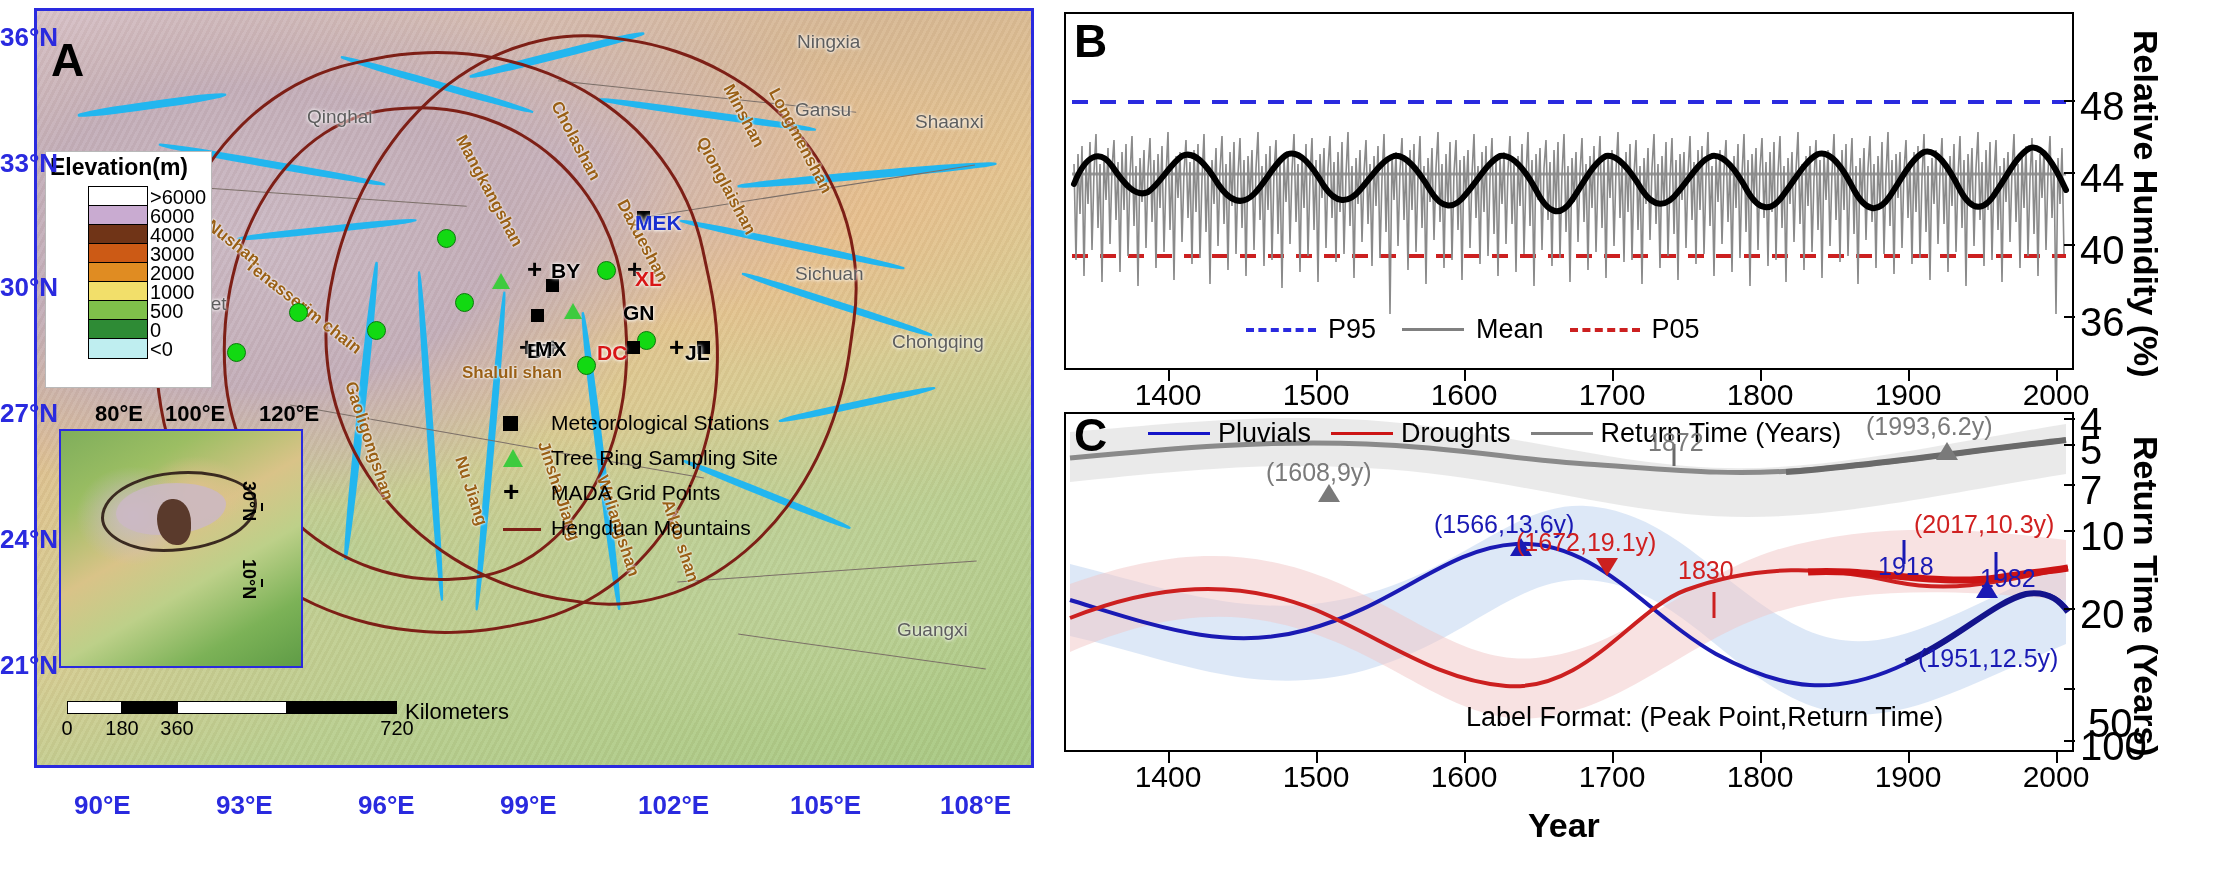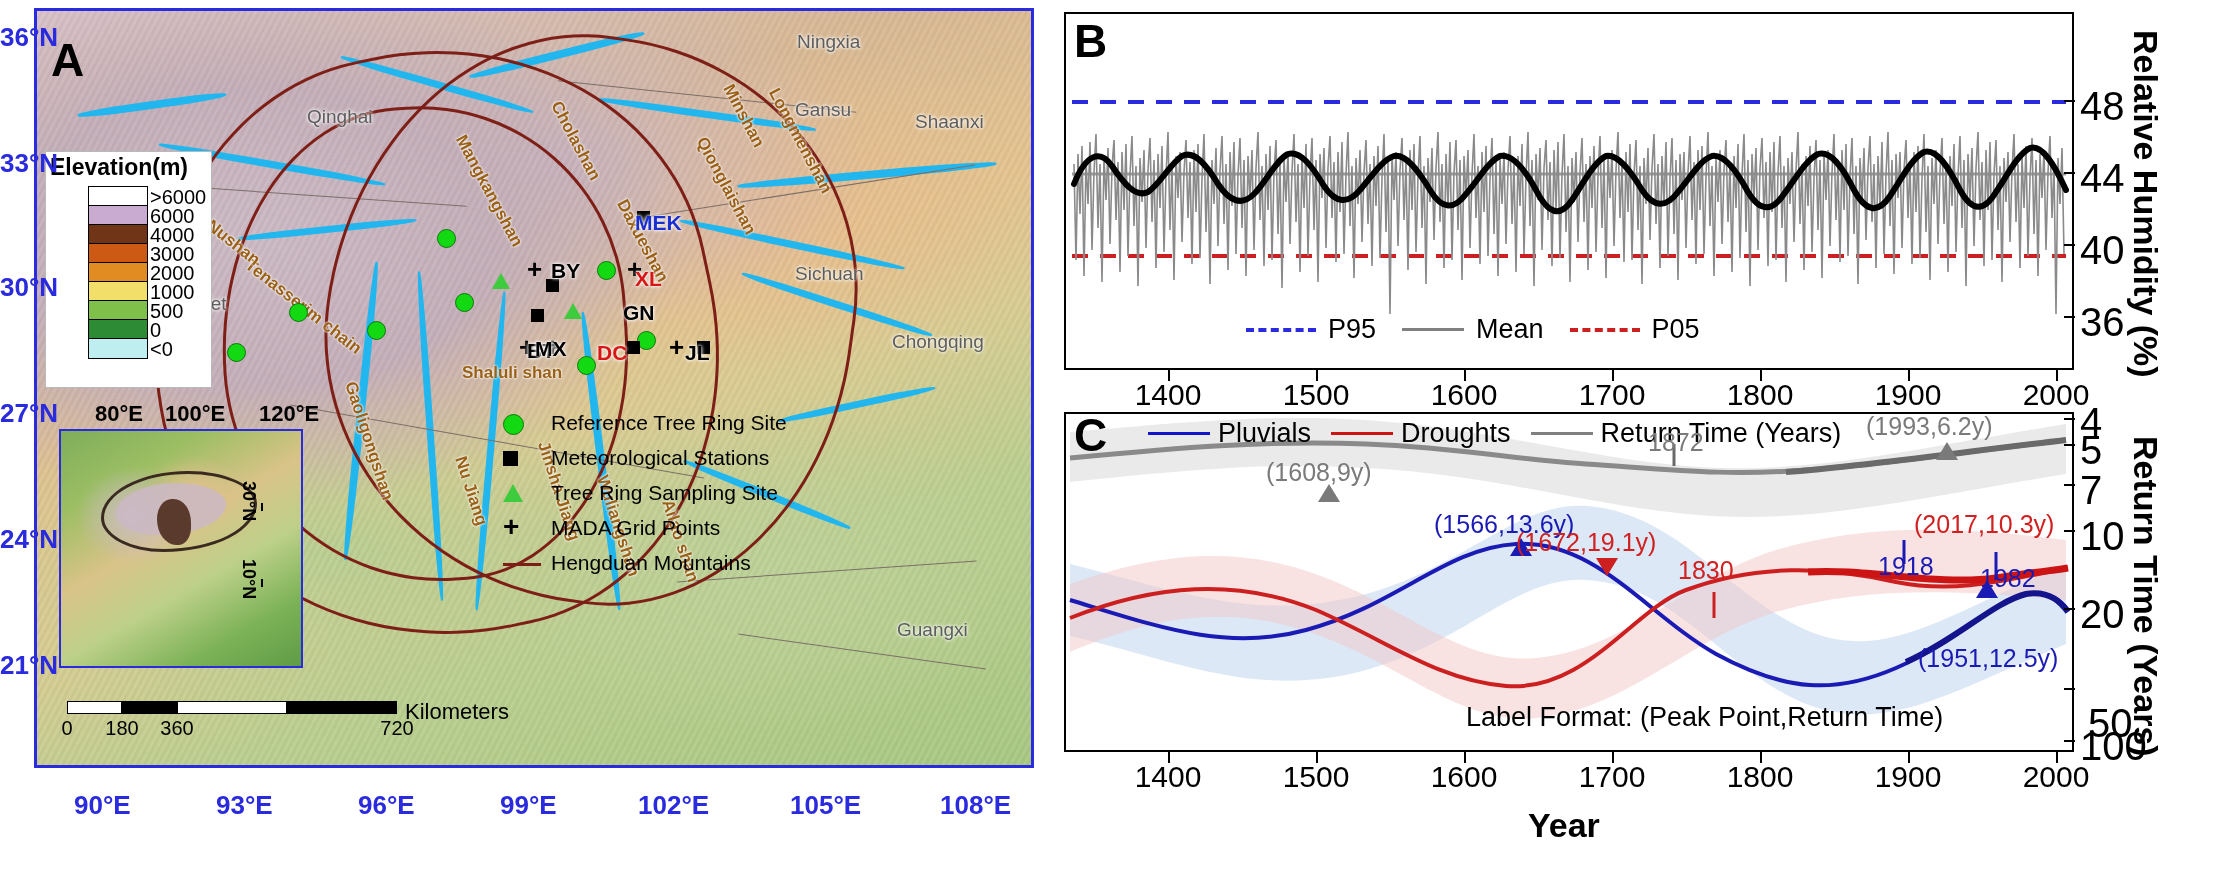--- a/index.html
+++ b/index.html
@@ -214,26 +214,20 @@
       <div class="sbnum" style="left:0;">0</div>
       <div class="sbnum" style="left:55px;">180</div>
       <div class="sbnum" style="left:110px;">360</div>
       <div class="sbnum" style="left:330px;">720</div>
     </div>
     <div id="scaleUnit">Kilometers</div>
 
     <div id="mapLegend">
       <div class="mlrow">
         <div class="mlsym">
-            <div style="width:19px;height:19px;border-radius:50%;background:#12d912;border:1.4px solid #0a7a0a;margin-top:5px;"></div>
-          </div>
-        <div class="mltxt">Reference Tree Ring Site</div>
-      </div>
-      <div class="mlrow">
-        <div class="mlsym">
             <div style="width:15px;height:15px;background:#000;margin-top:7px;"></div>
           </div>
         <div class="mltxt">Meteorological Stations</div>
       </div>
       <div class="mlrow">
         <div class="mlsym">
             <div style="width:0;height:0;border-left:10px solid transparent;border-right:10px solid transparent;border-bottom:18px solid #3ecb3e;margin-top:5px;"></div>
           </div>
         <div class="mltxt">Tree Ring Sampling Site</div>
       </div>

